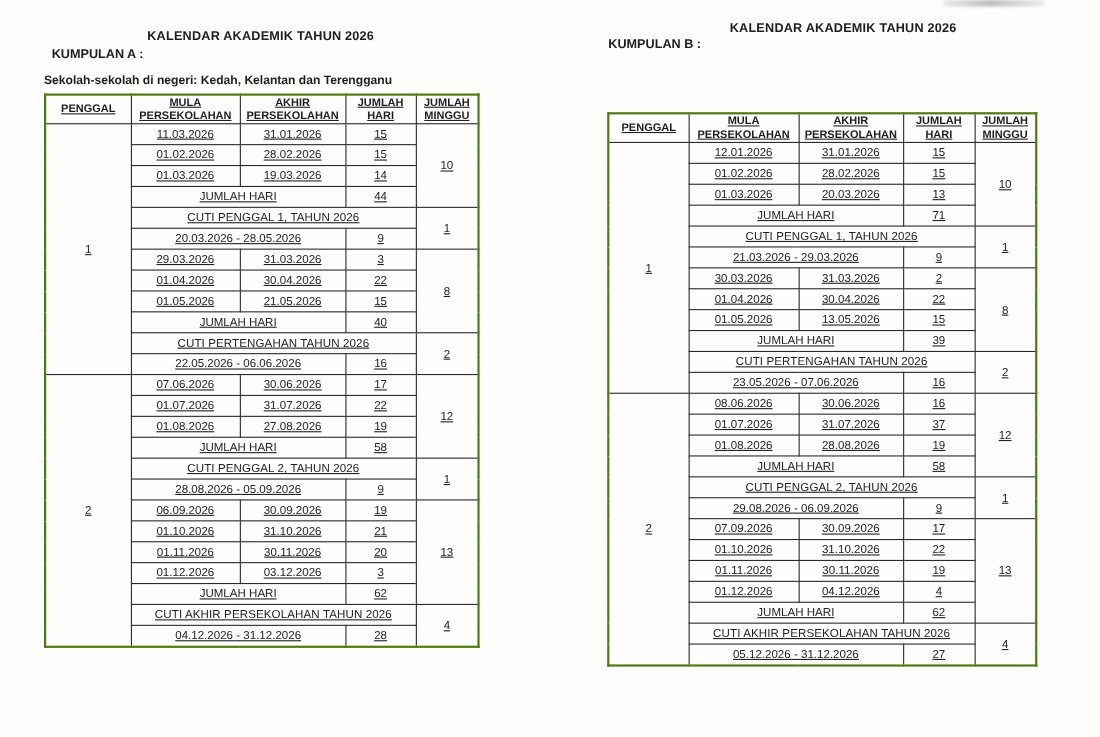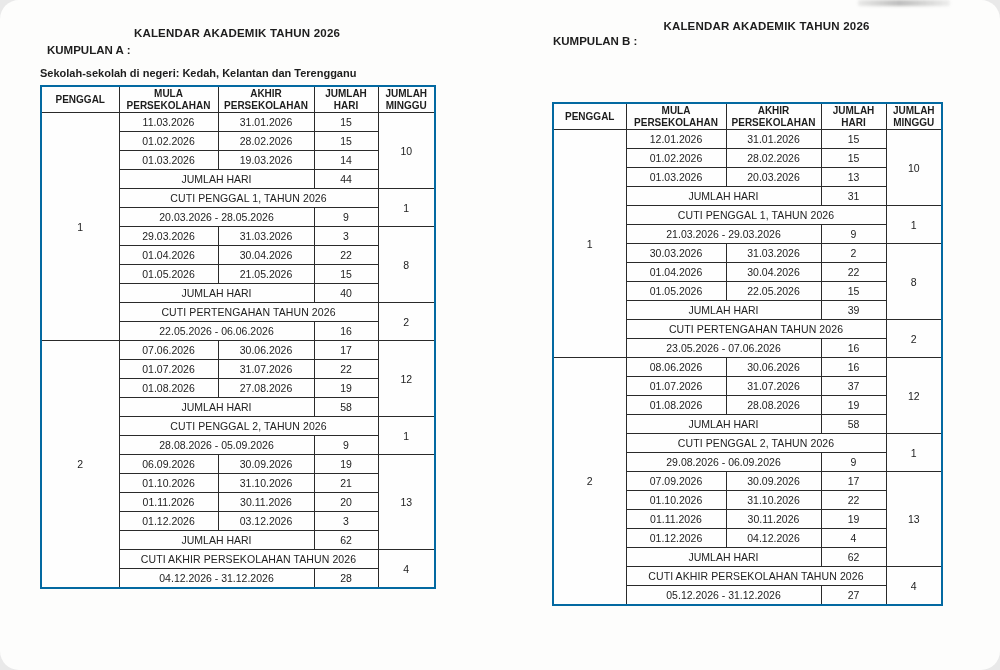--- a/index.html
+++ b/index.html
@@ -1,21 +1,20 @@
 <!DOCTYPE html>
 <html><head>
 <meta charset="utf-8">
 <style>
   html,body { margin:0; padding:0; background:#e9e9e9; }
   .sheet {
     position:relative; width:1000px; height:670px; margin:0 auto;
     background:#fdfdfc; overflow:hidden;
     font-family:"Liberation Sans","DejaVu Sans",sans-serif;
     color:#222;
-    border-radius:19px;
     -webkit-font-smoothing:antialiased;
   }
   .panel { position:absolute; top:0; height:670px; }
   .panel-a { left:40px;  width:394px; }
   .panel-b { left:552px; width:389px; }
 
   .doc-title {
     position:absolute; left:0; width:100%;
     text-align:center; font-weight:bold; font-size:11.5px; letter-spacing:.2px;
     margin:0; color:#1d1d1d;
@@ -31,22 +30,23 @@
 
   .scope-text {
     position:absolute; margin:0; font-weight:bold; color:#1d1d1d;
   }
   .panel-a .scope-text { top:67px; left:0; width:394px; font-size:11px; line-height:12px; }
   .panel-b .scope-text { top:57px; left:0; width:437px; font-size:10.8px; line-height:13.2px; text-align:justify; }
 
   table.cal {
     position:absolute; left:0;
     border-collapse:collapse; table-layout:fixed;
-    border:2px solid #0369a1;
+    border:2px solid #4d7c0f;
     background:#fefefe;
+    text-decoration:underline;
   }
   .panel-a table.cal { top:85px;  width:394px; }
   .panel-b table.cal { top:102px; width:389px; }
 
   table.cal th, table.cal td {
     border:1.5px solid #2a2a2a;
     text-align:center; vertical-align:middle;
     padding:0 2px; overflow:hidden;
   }
   table.cal th {
@@ -255,21 +255,21 @@
             <td>28.02.2026</td>
             <td>15</td>
           </tr>
           <tr>
             <td>01.03.2026</td>
             <td>20.03.2026</td>
             <td>13</td>
           </tr>
           <tr>
             <td colspan="2">JUMLAH HARI</td>
-            <td>31</td>
+            <td>71</td>
           </tr>
           <tr>
             <td class="cuti" colspan="3">CUTI PENGGAL 1, TAHUN 2026</td>
             <td rowspan="2">1</td>
           </tr>
           <tr>
             <td colspan="2">21.03.2026 - 29.03.2026</td>
             <td>9</td>
           </tr>
           <tr>
@@ -278,21 +278,21 @@
             <td>2</td>
             <td rowspan="4">8</td>
           </tr>
           <tr>
             <td>01.04.2026</td>
             <td>30.04.2026</td>
             <td>22</td>
           </tr>
           <tr>
             <td>01.05.2026</td>
-            <td>22.05.2026</td>
+            <td>13.05.2026</td>
             <td>15</td>
           </tr>
           <tr>
             <td colspan="2">JUMLAH HARI</td>
             <td>39</td>
           </tr>
           <tr>
             <td class="cuti" colspan="3">CUTI PERTENGAHAN TAHUN 2026</td>
             <td rowspan="2">2</td>
           </tr>

